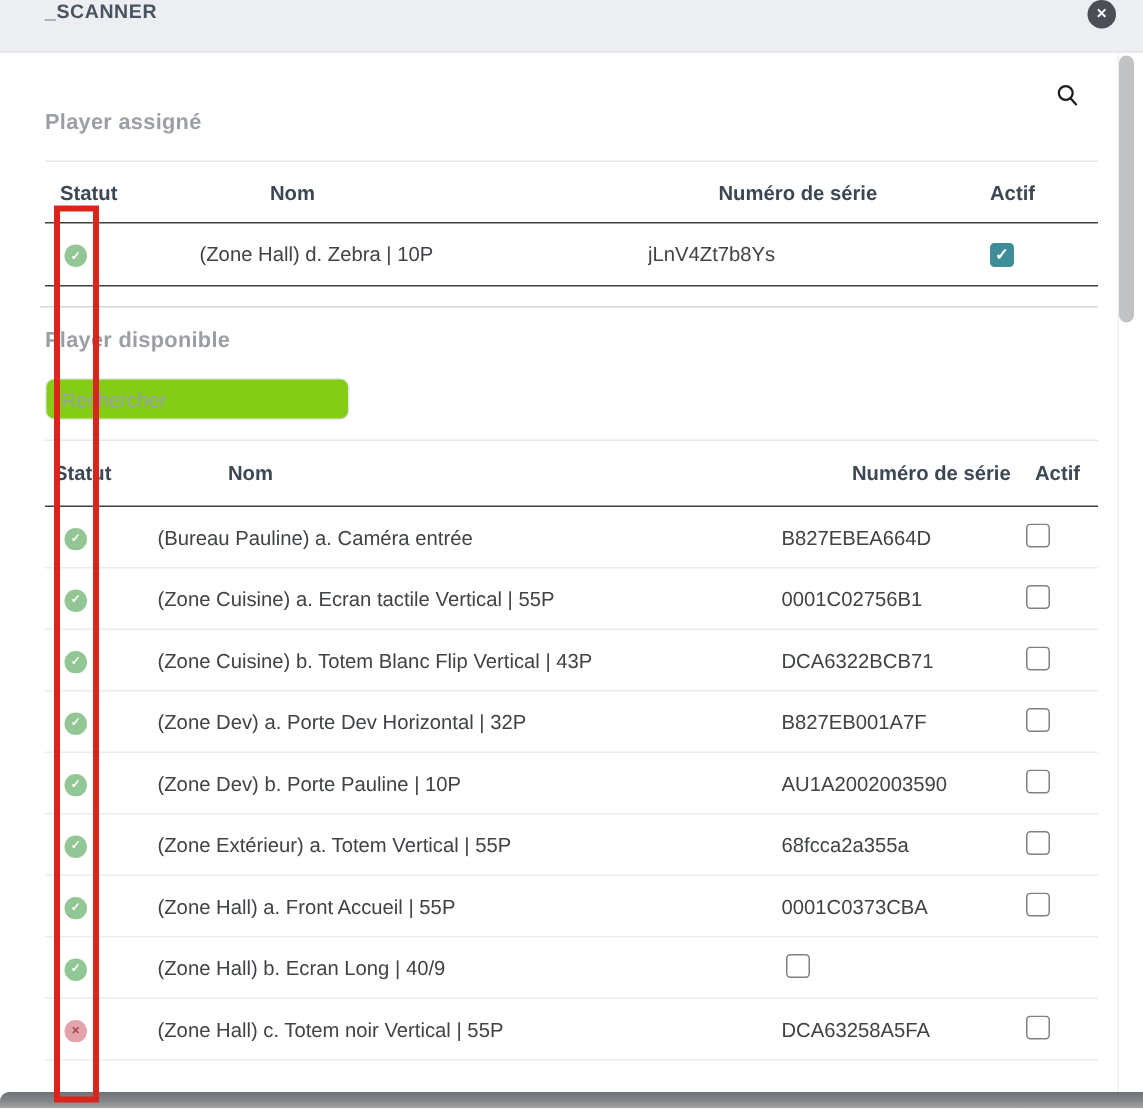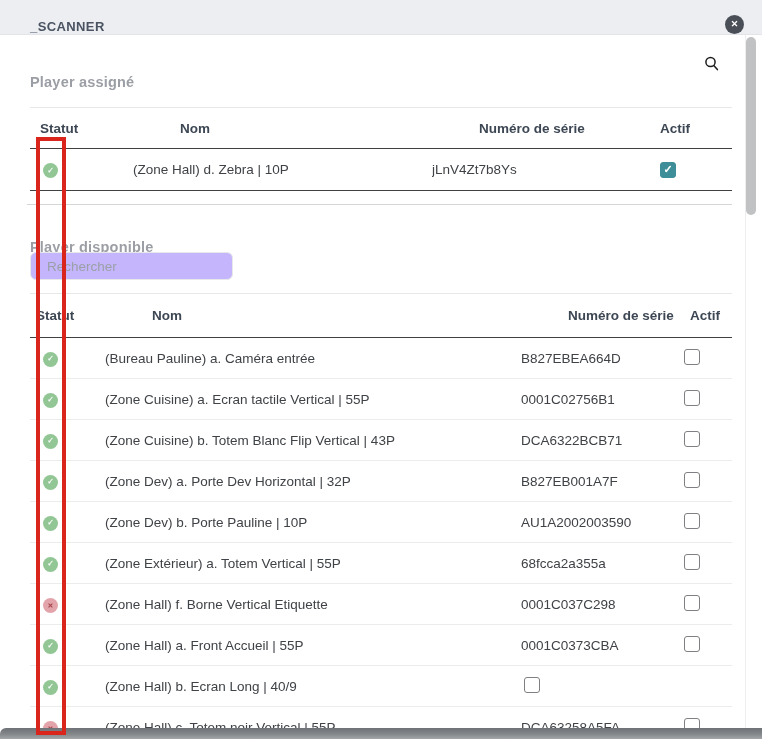--- a/index.html
+++ b/index.html
@@ -5,21 +5,21 @@
   * { margin:0; padding:0; box-sizing:border-box; }
   html,body { width:762px; height:739px; }
   body { font-family:"Liberation Sans", sans-serif; background:#fff; overflow:hidden; }
 
   .screen { position:relative; width:762px; height:739px; background:#fff; overflow:hidden; }
 
   
   .modal-header {
     position:absolute; top:0; left:0; width:762px; height:35px;
     background:#ecEEf2; background:#eceef2;
-    display:flex; align-items:flex-end; justify-content:space-between;
+    display:flex; align-items:flex-start; justify-content:space-between;
     padding:0 18px 0 30px;
     border-bottom:1px solid #e2e4e8;
     z-index:5;
     gap:29px;
   }
   .modal-title {
     font-size:13px; font-weight:bold; color:#4a5361; letter-spacing:.4px;
   }
   .close-btn {
     width:19px; height:19px; border-radius:50%; background:#4a4f57;
@@ -33,21 +33,21 @@
 
   .search-icon-btn {
     position:absolute; top:20px; right:24px; width:18px; height:18px;
     background:none; border:none; cursor:pointer; padding:0;
   }
 
   .section-heading {
     font-size:14.5px; font-weight:bold; color:#9b9ea4; letter-spacing:.2px;
   }
   .heading-assigned { position:absolute; left:30px; top:39px; }
-  .heading-available { position:absolute; left:30px; top:184px;margin-top:20px; }
+  .heading-available { position:absolute; left:30px; top:184px; }
 
   
   .tbl { position:absolute; left:30px; width:702px; }
   .tbl-assigned { top:72px; border-top:1px solid #e7e8ea; }
   .tbl-available { top:258px; border-top:1px solid #e7e8ea; }
 
   .trow { display:grid; align-items:center; border-bottom:1px solid #404040; }
   .tbl-assigned .trow { grid-template-columns:103px 299px 226px 74px; }
   .tbl-available .trow { grid-template-columns:75px 416px 160px 51px; }
 
@@ -86,22 +86,22 @@
 
   
   .section-divider {
     position:absolute; left:27px; top:169px; width:705px; height:0;
     border-top:1px solid #d5d6d8;
   }
 
   
   .search-input {
     position:absolute; left:30px; top:217px; width:203px; height:28px;
-    background:#c4b5fd; border:1px solid #e6e8ea; border-radius:6px;
-    padding:0 16px; font-size:13.5px; color:#3f4246;
+    background:#84cc16; border:1px solid #e6e8ea; border-radius:6px;
+    padding:0 10px; font-size:13.5px; color:#3f4246;
     font-family:"Liberation Sans", sans-serif; outline:none;
   }
   .search-input::placeholder { color:#9aa0a6; }
 
   
   .scroll-gutter-line { position:absolute; top:35px; left:745px; width:1px; height:704px; background:#eceef0; }
   .scroll-thumb {
     position:absolute; top:37px; left:746px; width:10px; height:178px;
     background:#c0c2c4; border-radius:5px; cursor:grab; z-index:6;
   }
@@ -238,30 +238,20 @@
           <div class="td c-status">
             <span class="status-ico ok">✓</span>
           </div>
           <div class="td c-name">(Zone Extérieur) a. Totem Vertical | 55P</div>
           <div class="td c-serial">68fcca2a355a</div>
           <div class="td c-active">
             <span class="cbx"></span>
           </div>
         </div>
 
-        <div class="trow tr">
-          <div class="td c-status">
-            <span class="status-ico err">✕</span>
-          </div>
-          <div class="td c-name">(Zone Hall) f. Borne Vertical Etiquette</div>
-          <div class="td c-serial">0001C037C298</div>
-          <div class="td c-active">
-            <span class="cbx"></span>
-          </div>
-        </div>
 
         <div class="trow tr">
           <div class="td c-status">
             <span class="status-ico ok">✓</span>
           </div>
           <div class="td c-name">(Zone Hall) a. Front Accueil | 55P</div>
           <div class="td c-serial">0001C0373CBA</div>
           <div class="td c-active">
             <span class="cbx"></span>
           </div>

